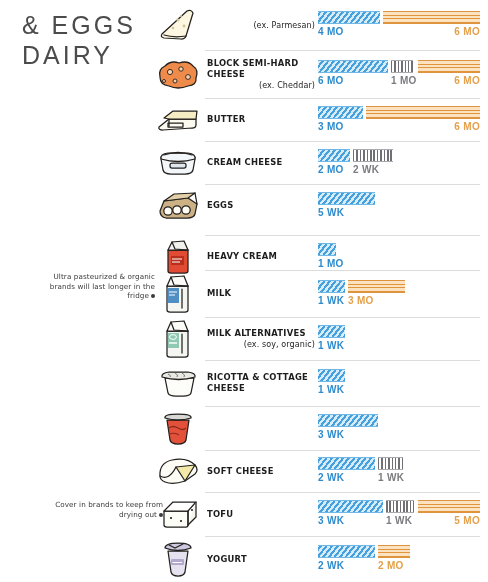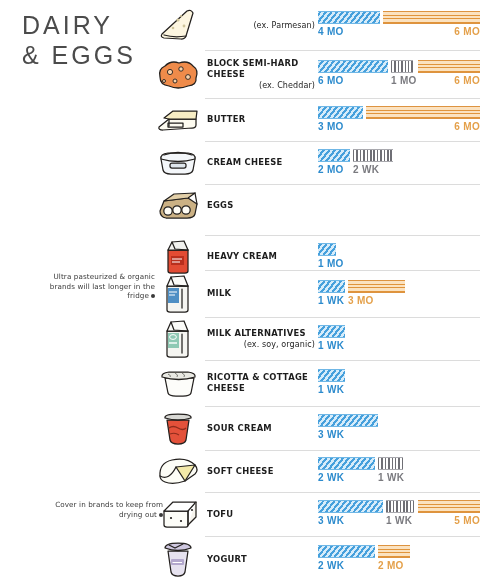--- a/index.html
+++ b/index.html
@@ -196,22 +196,22 @@
     border-top: 1px solid #dd9340;
     border-bottom: 1px solid #dd9340;
     box-sizing: border-box;
   }
   .lbl-freezer { color: #e4a04a; }
 </style>
 </head>
 <body>
 
 <div id="title-block">
+  <div class="title-line second">&amp; EGGS</div>
   <div class="title-line">DAIRY</div>
-  <div class="title-line second">&amp; EGGS</div>
 </div>
 
 <div class="note" id="note-milk"><span>Ultra pasteurized &amp; organic brands will last longer in the fridge</span><span class="dot"></span></div>
 <div class="note" id="note-tofu"><span>Cover in brands to keep from drying out</span><span class="dot"></span></div>
 
 <div id="rows">
     <div class="row" style="top: 0px; height: 50px;">
       <div class="row-icon">
         <svg width="44" height="36" viewBox="0 0 44 36">
       <path d="M6 27 L31 4 Q35 2 37 6 L30 29 Q29 32 25 32 L8 31 Q4 30 6 27Z" fill="#fdf6e0" stroke="#23201e" stroke-width="1.25" stroke-linejoin="round" stroke-linecap="round"></path>
@@ -330,20 +330,28 @@
       <path d="M6 22 L10 12 L34 9 L43 15 L41 25 Q40 29 33 29 L12 29 Q6 28 6 22Z" fill="#cbb184" stroke="#23201e" stroke-width="1.25" stroke-linejoin="round" stroke-linecap="round"></path>
       <path d="M10 12 L20 5 L41 4 L34 9Z" fill="#e2cfa8" stroke="#23201e" stroke-width="1.25" stroke-linejoin="round" stroke-linecap="round"></path>
       <circle cx="14" cy="22" r="4.2" fill="#fffdf6" stroke="#23201e" stroke-width="1.25" stroke-linejoin="round" stroke-linecap="round"></circle>
       <circle cx="23" cy="21" r="4.2" fill="#fffdf6" stroke="#23201e" stroke-width="1.25" stroke-linejoin="round" stroke-linecap="round"></circle>
       <circle cx="32" cy="21" r="4.2" fill="#fffdf6" stroke="#23201e" stroke-width="1.25" stroke-linejoin="round" stroke-linecap="round"></circle>
       <path d="M41 4 L43 15" stroke="#23201e" stroke-width="1.25" fill="none" stroke-linejoin="round" stroke-linecap="round"></path>
     </svg>
       </div>
       <div class="row-label">
         <div class="label-main">EGGS</div>
+      </div>
+      <div class="row-bars">
+        <div class="bars-track">
+          <div class="seg" style="left: 0px; width: 57px;">
+            <div class="seg-fill fill-fridge"></div>
+            <div class="seg-label lbl-fridge">5 WK</div>
+          </div>
+        </div>
       </div>
     </div>
     <div class="row" style="top: 235px; height: 43px; padding-left: 21px;">
       <div class="row-divider"></div>
       <div class="row-icon">
         <svg width="36" height="40" viewBox="0 0 36 40">
       <path d="M8 13 L8 34 Q8 36 11 36 L25 36 Q28 36 28 34 L28 13Z" fill="#e24b33" stroke="#23201e" stroke-width="1.25" stroke-linejoin="round" stroke-linecap="round"></path>
       <path d="M8 13 L12 5 L24 4 L28 13Z" fill="#f2f2ef" stroke="#23201e" stroke-width="1.25" stroke-linejoin="round" stroke-linecap="round"></path>
       <path d="M12 5 L15 12 L28 13" stroke="#23201e" stroke-width="1.25" fill="none" stroke-linejoin="round" stroke-linecap="round"></path>
       <rect x="11" y="19" width="13" height="9" fill="#b92f1d" stroke="none"></rect>
@@ -440,23 +448,20 @@
     <div class="row" style="top: 406px; height: 44px;">
       <div class="row-divider"></div>
       <div class="row-icon">
         <svg width="38" height="38" viewBox="0 0 38 38">
       <path d="M8 11 L11 31 Q12 35 19 35 Q26 35 27 31 L30 11Z" fill="#e3513a" stroke="#23201e" stroke-width="1.25" stroke-linejoin="round" stroke-linecap="round"></path>
       <path d="M6 9 Q5 5 19 5 Q33 5 32 9 Q19 13 6 9Z" fill="#d8d8d4" stroke="#23201e" stroke-width="1.25" stroke-linejoin="round" stroke-linecap="round"></path>
       <path d="M10 19 Q14 16 19 19 Q24 22 27 19" stroke="#8e2c1c" stroke-width="1.3" fill="none"></path>
       <path d="M11 25 Q16 23 20 26" stroke="#8e2c1c" stroke-width="1.1" fill="none"></path>
     </svg>
       </div>
-      <div class="row-label">
-        <div class="label-main">SOUR CREAM</div>
-      </div>
       <div class="row-bars">
         <div class="bars-track">
           <div class="seg" style="left: 0px; width: 60px;">
             <div class="seg-fill fill-fridge"></div>
             <div class="seg-label lbl-fridge">3 WK</div>
           </div>
         </div>
       </div>
     </div>
     <div class="row" style="top: 450px; height: 42px;">

